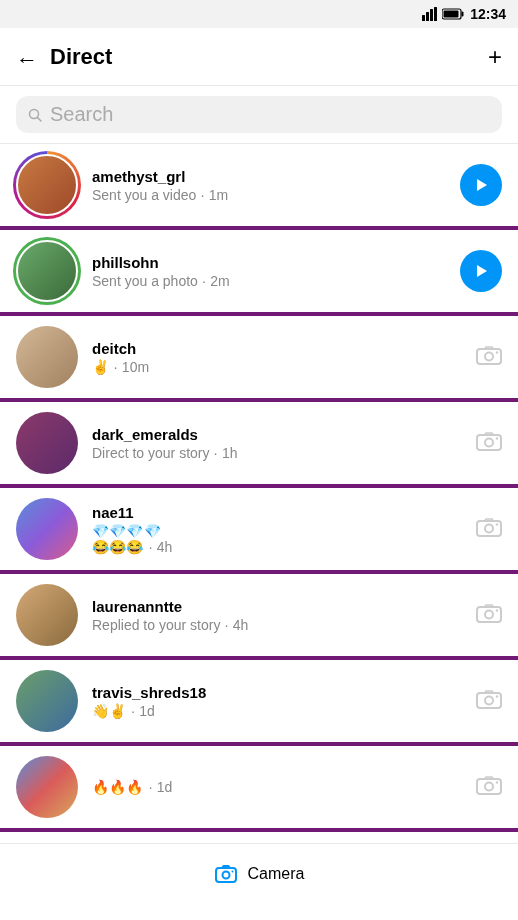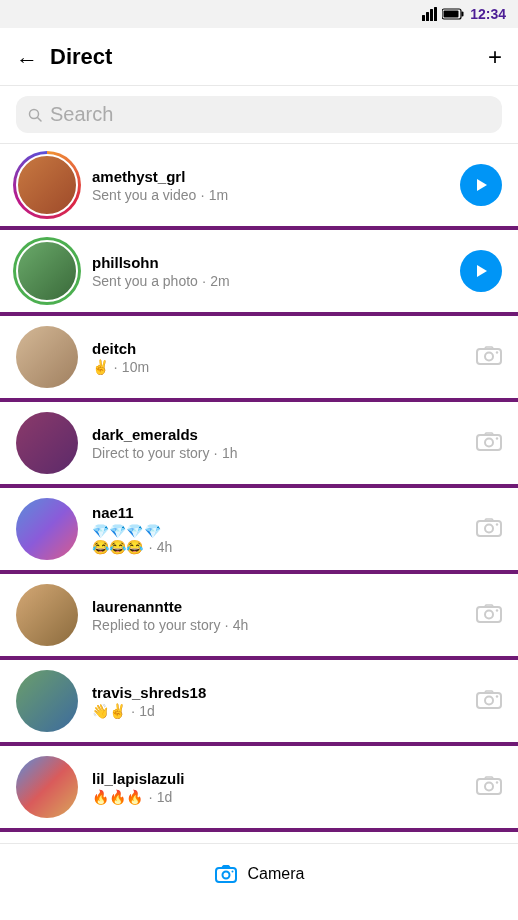--- a/index.html
+++ b/index.html
@@ -17,21 +17,21 @@
       height: 28px;
       display: flex;
       align-items: center;
       justify-content: flex-end;
       padding: 0 12px;
       gap: 6px;
     }
     .status-bar-time {
       font-size: 14px;
       font-weight: 600;
-      color: #4c1d95;
+      color: #000000;
     }
     .status-icons {
       display: flex;
       align-items: center;
       gap: 4px;
     }
 
     
     .header {
       background: #fff;
@@ -377,21 +377,20 @@
     </svg></div>
       </div>
     </div>
     <div class="conversation-item">
       <div class="avatar-wrapper">
         <div class="avatar-inner-wrapper" style="position: relative; width: 62px; height: 62px;">
           <div class="avatar-circle" style="background: linear-gradient(135deg, rgb(91, 141, 217) 0%, rgb(217, 91, 91) 50%, rgb(217, 168, 91) 100%);"></div>
         </div>
       </div>
       <div class="conv-info">
-        <div class="conv-username">lil_lapislazuli</div>
         <div class="conv-subtitle">🔥🔥🔥 · 1d</div>
       </div>
       <div class="conv-action">
         <div><svg width="26" height="22" viewBox="0 0 26 22" fill="none">
       <rect x="1" y="5" width="24" height="15" rx="3" stroke="#ccc" stroke-width="2"></rect>
       <circle cx="13" cy="12.5" r="4" stroke="#ccc" stroke-width="2"></circle>
       <path d="M8.5 5L10 3h6l1.5 2" stroke="#ccc" stroke-width="1.5" stroke-linecap="round" stroke-linejoin="round"></path>
       <circle cx="21" cy="8.5" r="1.2" fill="#ccc"></circle>
     </svg></div>
       </div>

